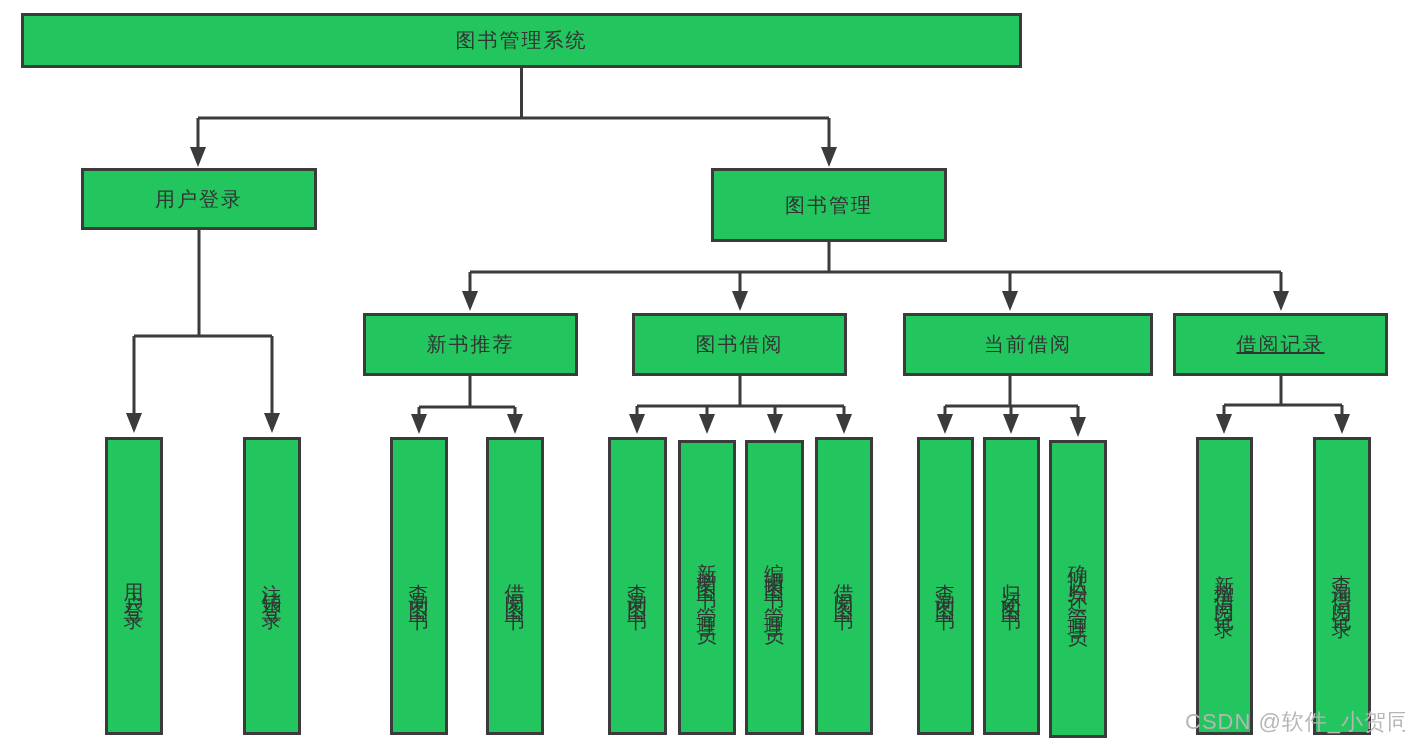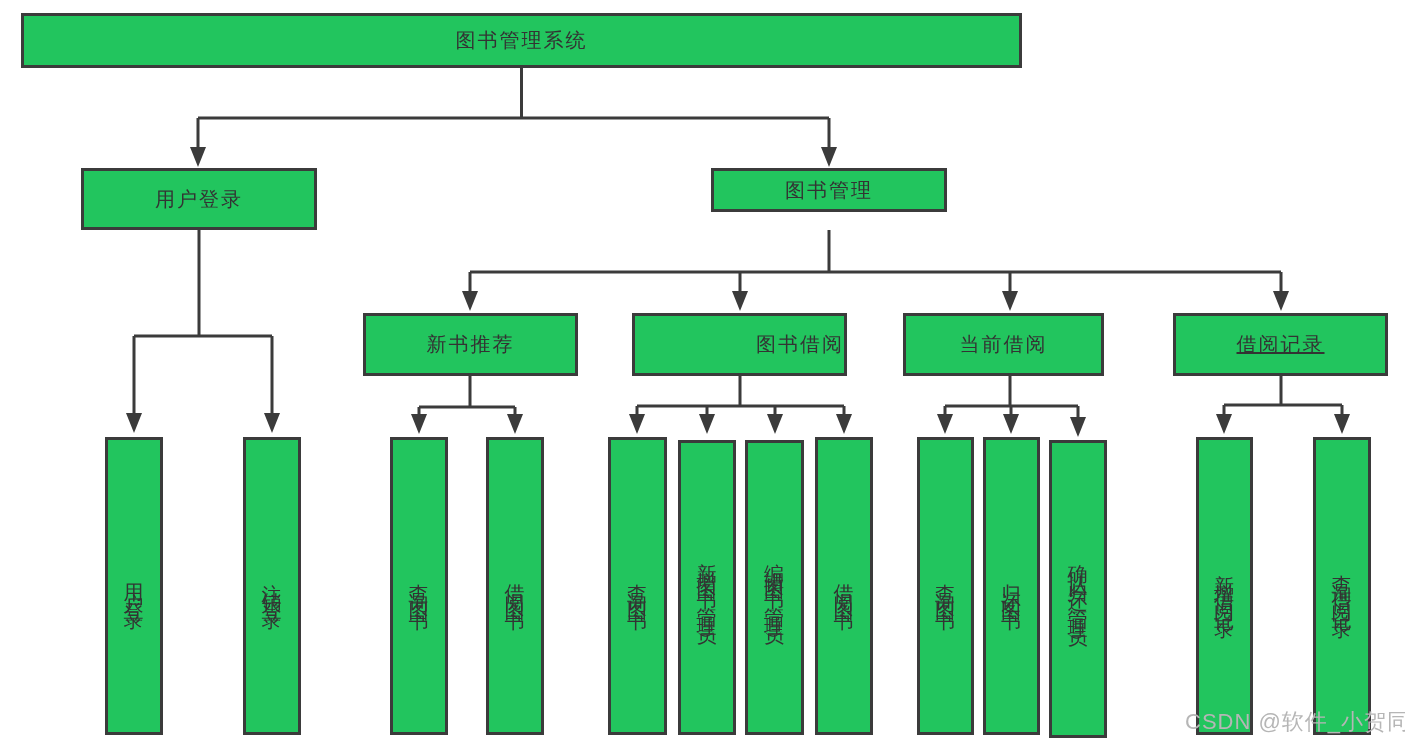--- a/index.html
+++ b/index.html
@@ -76,31 +76,31 @@
     </g>
   </svg>
 
   <div class="node" style="left:21px; top:13px; width:1001px; height:55px;">
     <span class="lbl">图书管理系统</span>
   </div>
 
   <div class="node" style="left:81px; top:168px; width:236px; height:62px;">
     <span class="lbl">用户登录</span>
   </div>
-  <div class="node" style="left:711px; top:168px; width:236px; height:44px;">
+  <div class="node" style="left:711px; top:168px; width:236px; height:74px;">
     <span class="lbl">图书管理</span>
   </div>
 
   <div class="node" style="left:363px; top:313px; width:215px; height:63px;">
     <span class="lbl">新书推荐</span>
   </div>
-  <div class="node" style="left:632px; top:313px; width:215px; height:63px;justify-content:flex-end;">
+  <div class="node" style="left:632px; top:313px; width:215px; height:63px;">
     <span class="lbl">图书借阅</span>
   </div>
-  <div class="node" style="left:903px; top:313px; width:201px; height:63px;">
+  <div class="node" style="left:903px; top:313px; width:250px; height:63px;">
     <span class="lbl">当前借阅</span>
   </div>
   <div class="node" style="left:1173px; top:313px; width:215px; height:63px;text-decoration:underline;">
     <span class="lbl">借阅记录</span>
   </div>
 
   <div class="node vnode" style="left:105px; top:437px; width:58px; height:298px;">
     <span class="lbl">用户登录</span>
   </div>
   <div class="node vnode" style="left:243px; top:437px; width:58px; height:298px;">

